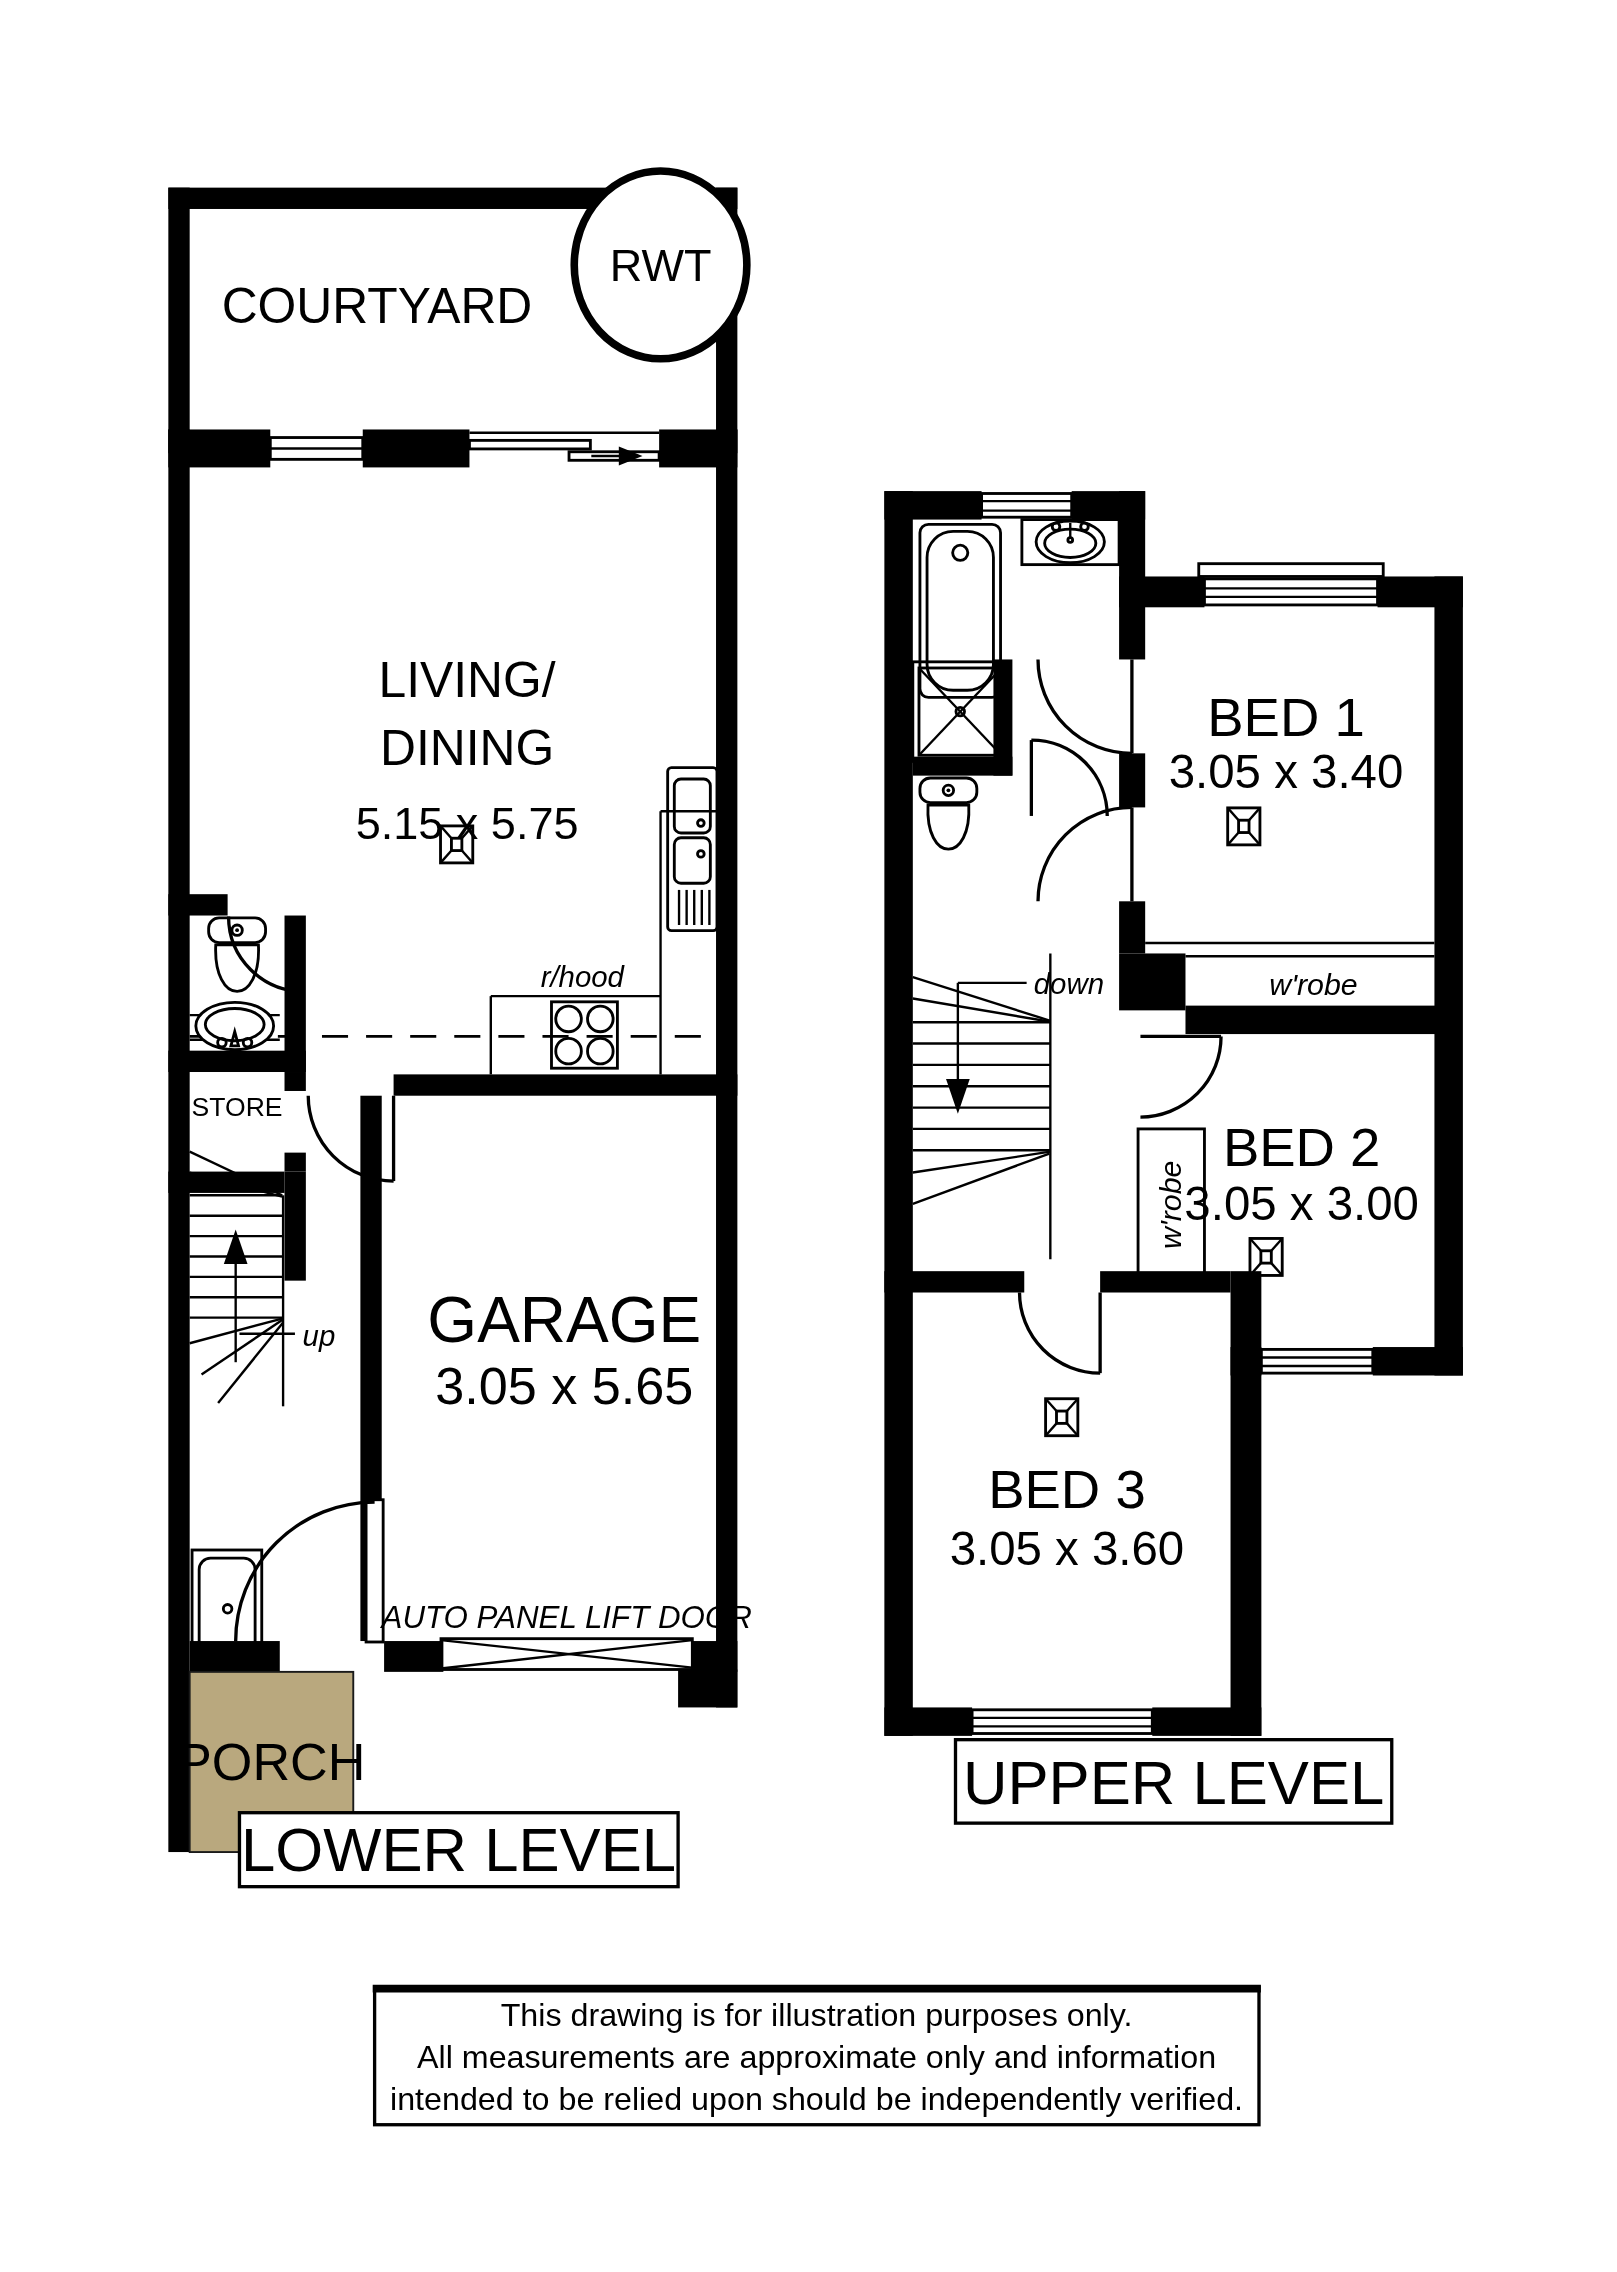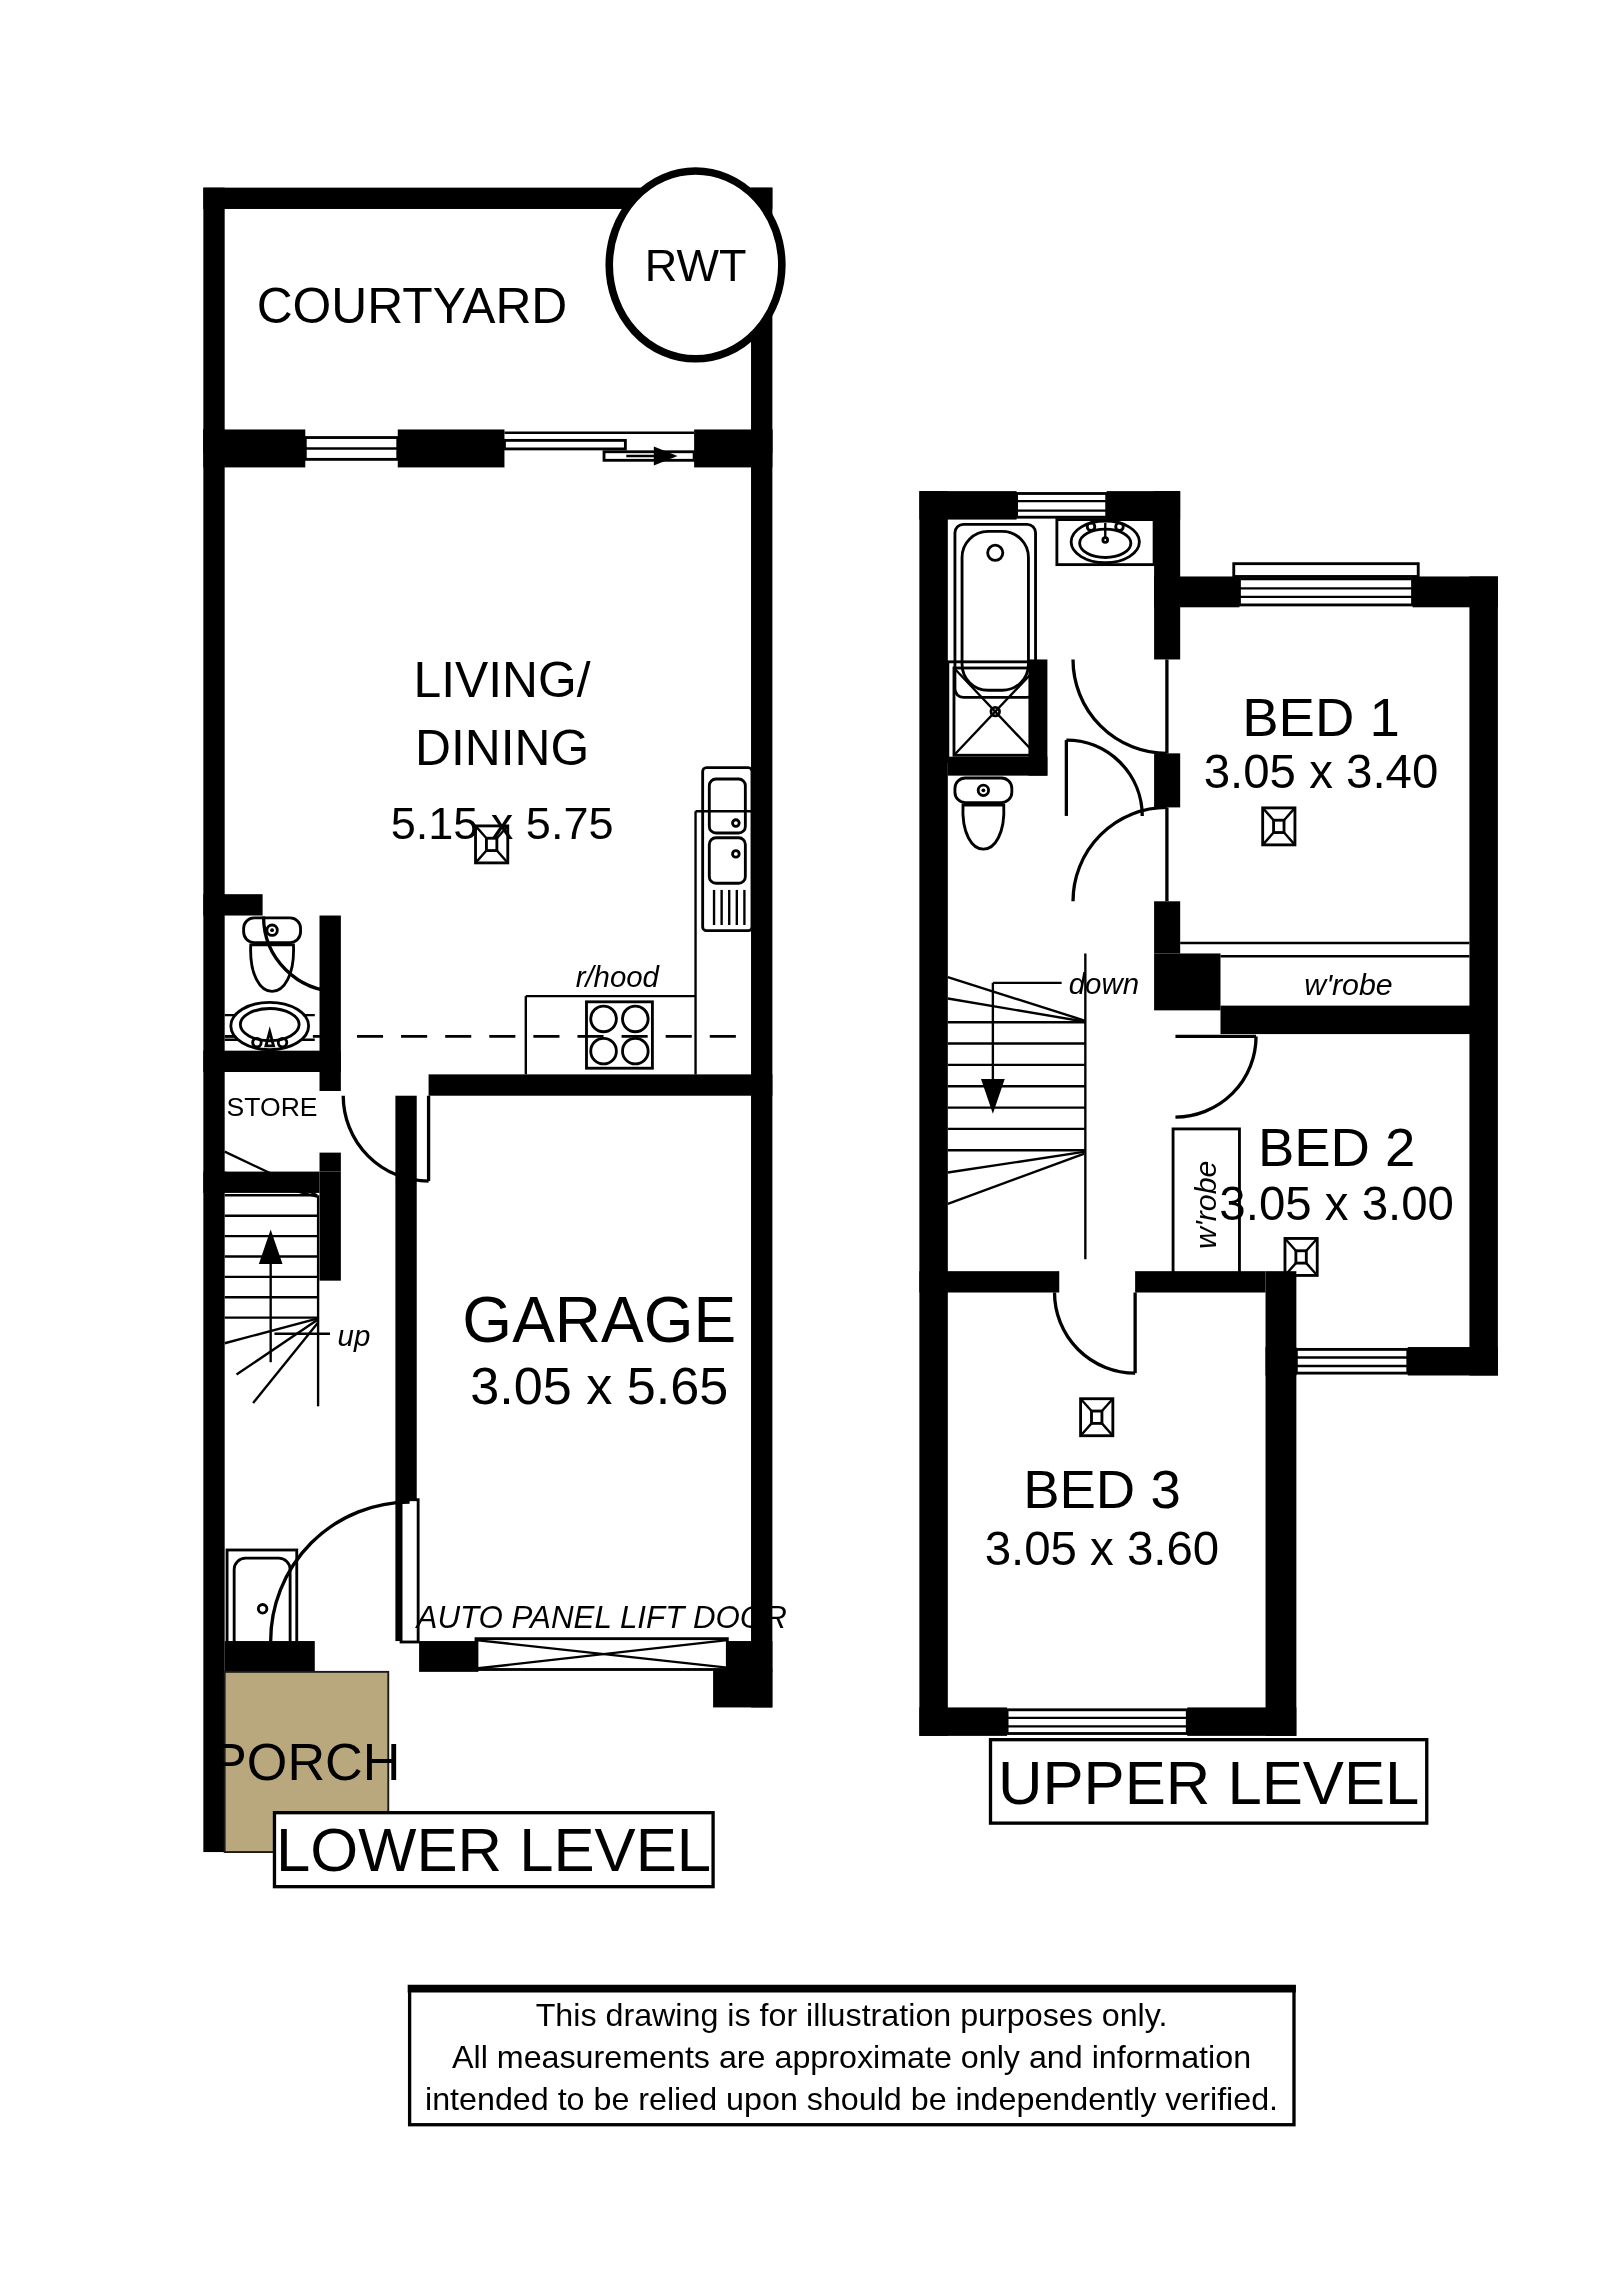--- a/index.html
+++ b/index.html
@@ -1,16 +1,16 @@
 <!DOCTYPE html>
 <html style="font-size:7.6px"><head>
 <meta charset="utf-8">
 <style>
   html,body{margin:0;padding:0;background:#ffffff;}
-  .page{position:relative;width:1523px;height:2273px;background:#ffffff;overflow:hidden;padding-left:35px;}
+  .page{position:relative;width:1523px;height:2273px;background:#ffffff;overflow:hidden;}
   svg{display:block;}
   text{font-family:"Liberation Sans", sans-serif;fill:#000;}
   .room-lbl{font-size:105px;}
   .room-dim{font-size:95px;}
   .big-lbl{font-size:135px;}
   .big-dim{font-size:110px;}
   .bed-lbl{font-size:115px;}
   .bed-dim{font-size:100px;}
   .small-it{font-size:62px;font-style:italic;}
   .wrobe-it{font-size:64px;font-style:italic;}

